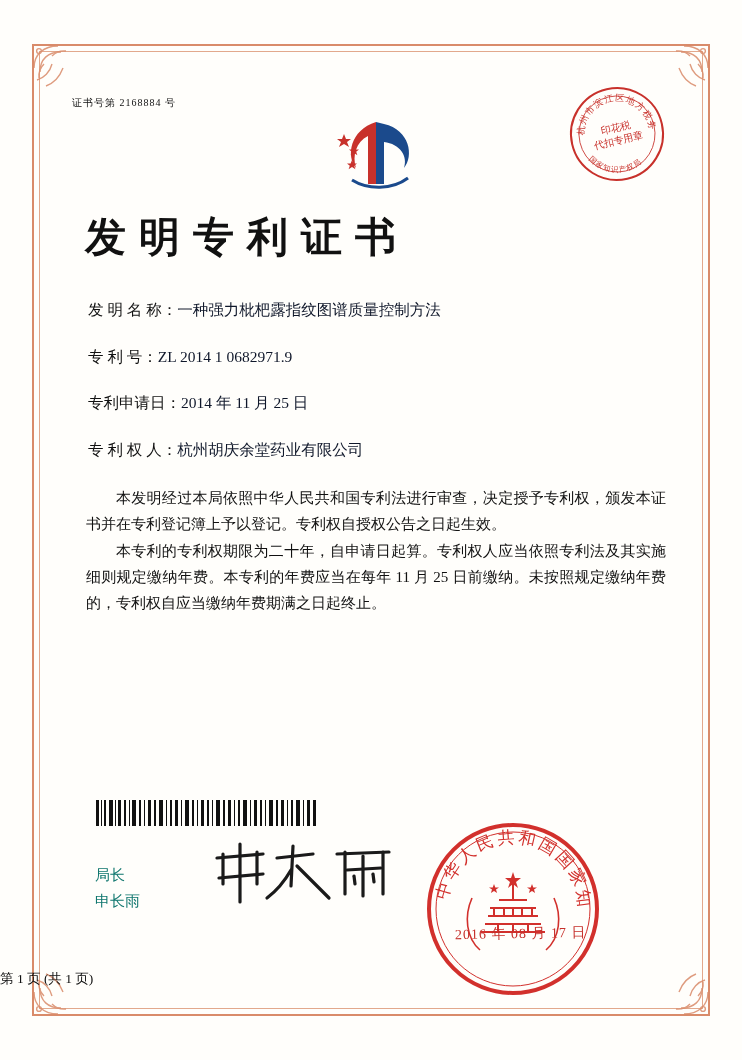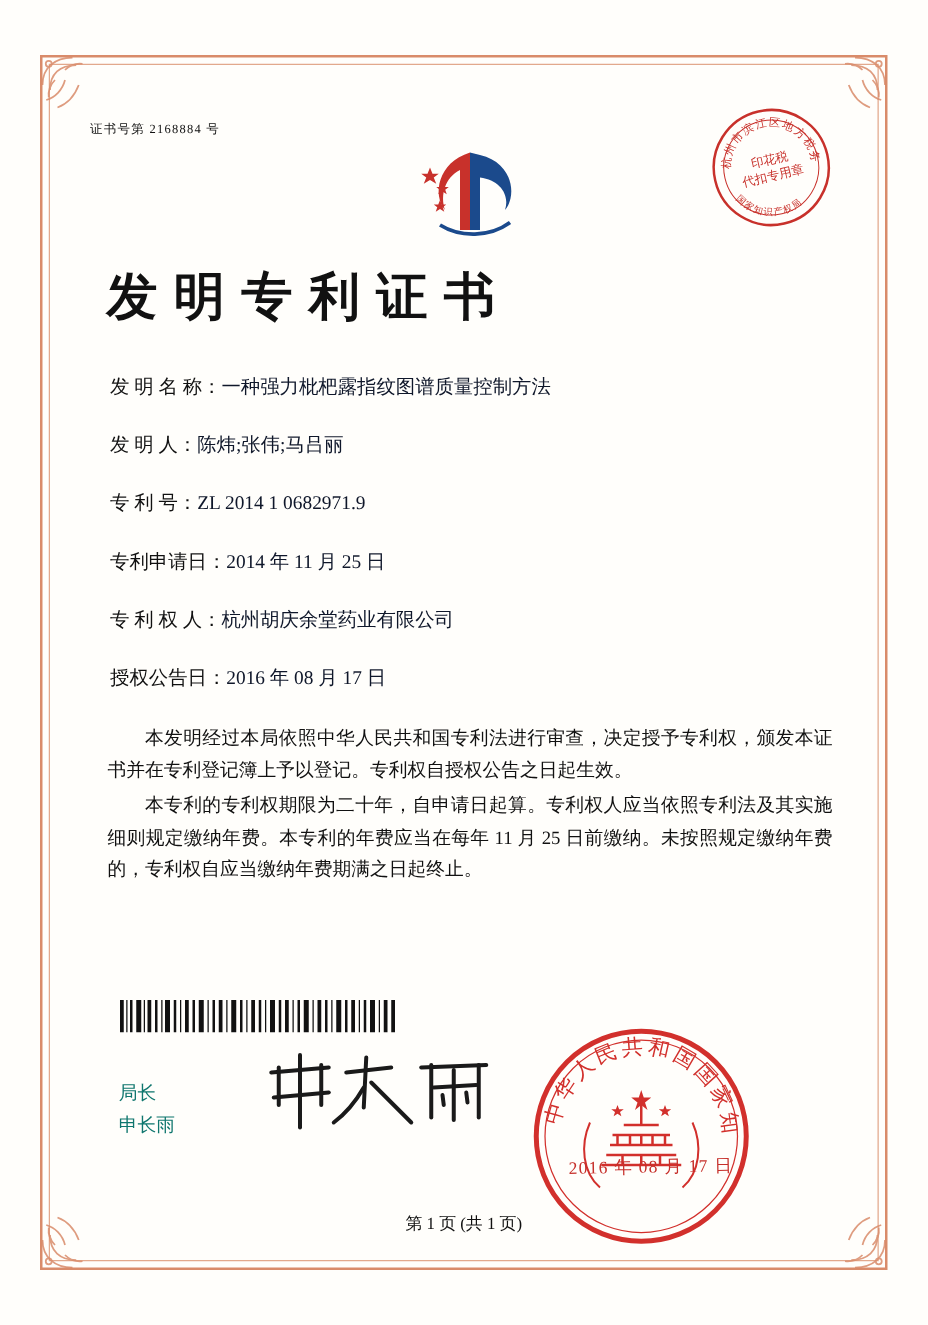--- a/index.html
+++ b/index.html
@@ -183,21 +183,21 @@
     transform: rotate(-1deg);
     white-space: nowrap;
   }
 
   
   .page-footer {
     position: absolute;
     left: 0;
     top: 970px;
     width: 742px;
-    text-align: center;
+    text-align: left;
     font-size: 13.5px;
     color: #111;
   }
 </style>
 </head>
 <body>
 
 <div id="certificate">
 
   <div class="border-outer"></div>
@@ -297,39 +297,33 @@
     <div class="cert-number">证书号第 2168884 号</div>
 
     <div class="title">发明专利证书</div>
 
     <div class="fields">
 
       <div class="field-row">
         <span class="field-label">发 明 名 称：</span><span class="field-value">一种强力枇杷露指纹图谱质量控制方法</span>
       </div>
 
-      <div class="field-row">
-        <span class="field-label">发 明 人：</span><span class="field-value">陈炜;张伟;马吕丽</span>
-      </div>
 
       <div class="field-row">
         <span class="field-label">专 利 号：</span><span class="field-value">ZL 2014 1 0682971.9</span>
       </div>
 
       <div class="field-row">
         <span class="field-label">专利申请日：</span><span class="field-value">2014 年 11 月 25 日</span>
       </div>
 
       <div class="field-row">
         <span class="field-label">专 利 权 人：</span><span class="field-value">杭州胡庆余堂药业有限公司</span>
       </div>
 
-      <div class="field-row">
-        <span class="field-label">授权公告日：</span><span class="field-value">2016 年 08 月 17 日</span>
-      </div>
 
     </div>
 
     <div class="body-text">
       <p>本发明经过本局依照中华人民共和国专利法进行审查，决定授予专利权，颁发本证书并在专利登记簿上予以登记。专利权自授权公告之日起生效。</p>
       <p>本专利的专利权期限为二十年，自申请日起算。专利权人应当依照专利法及其实施细则规定缴纳年费。本专利的年费应当在每年 11 月 25 日前缴纳。未按照规定缴纳年费的，专利权自应当缴纳年费期满之日起终止。</p>
     </div>
 
   </div>
 

